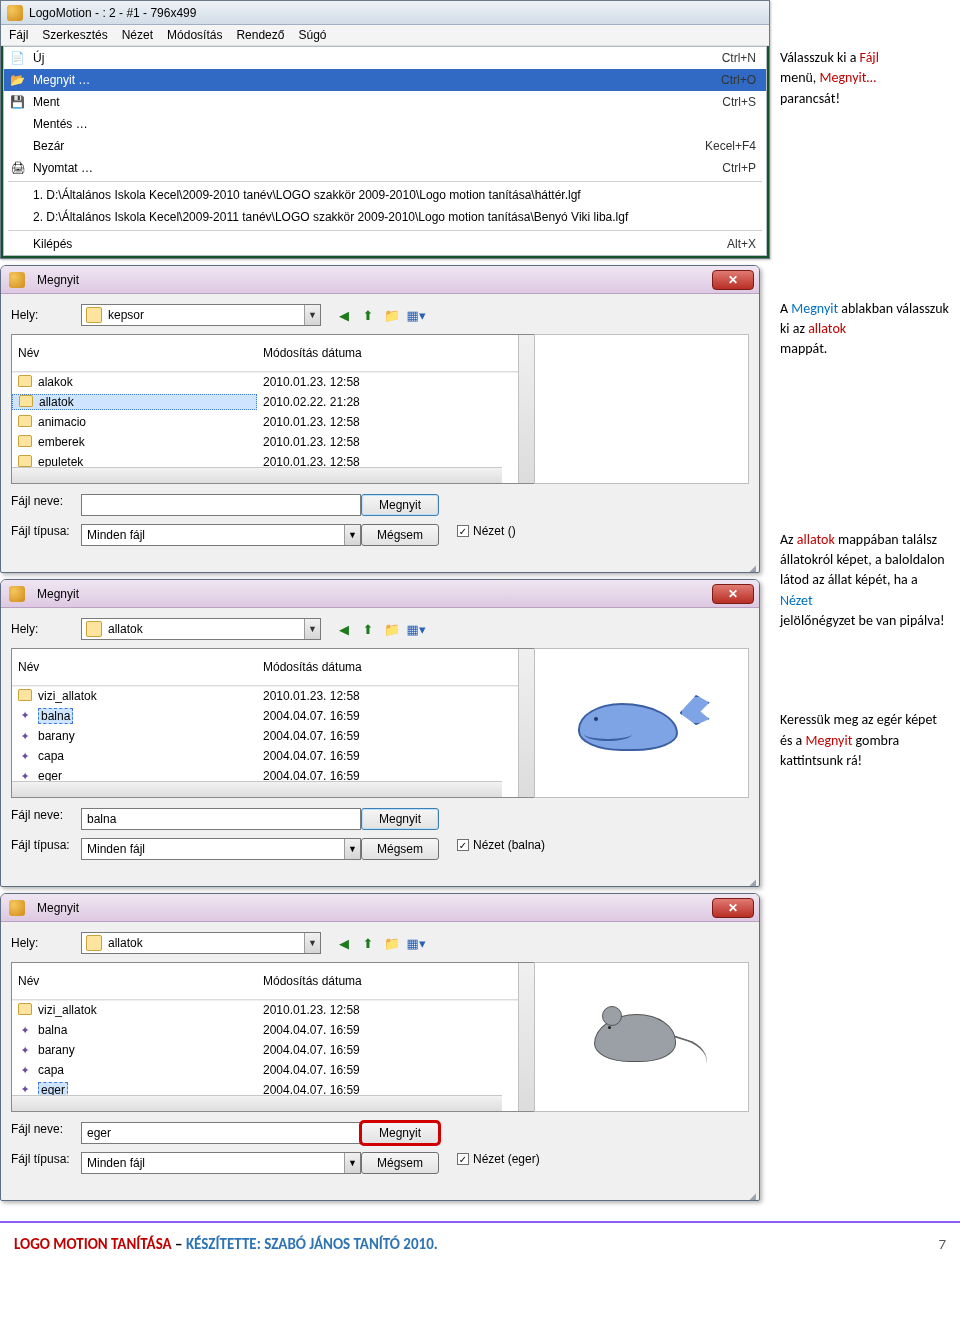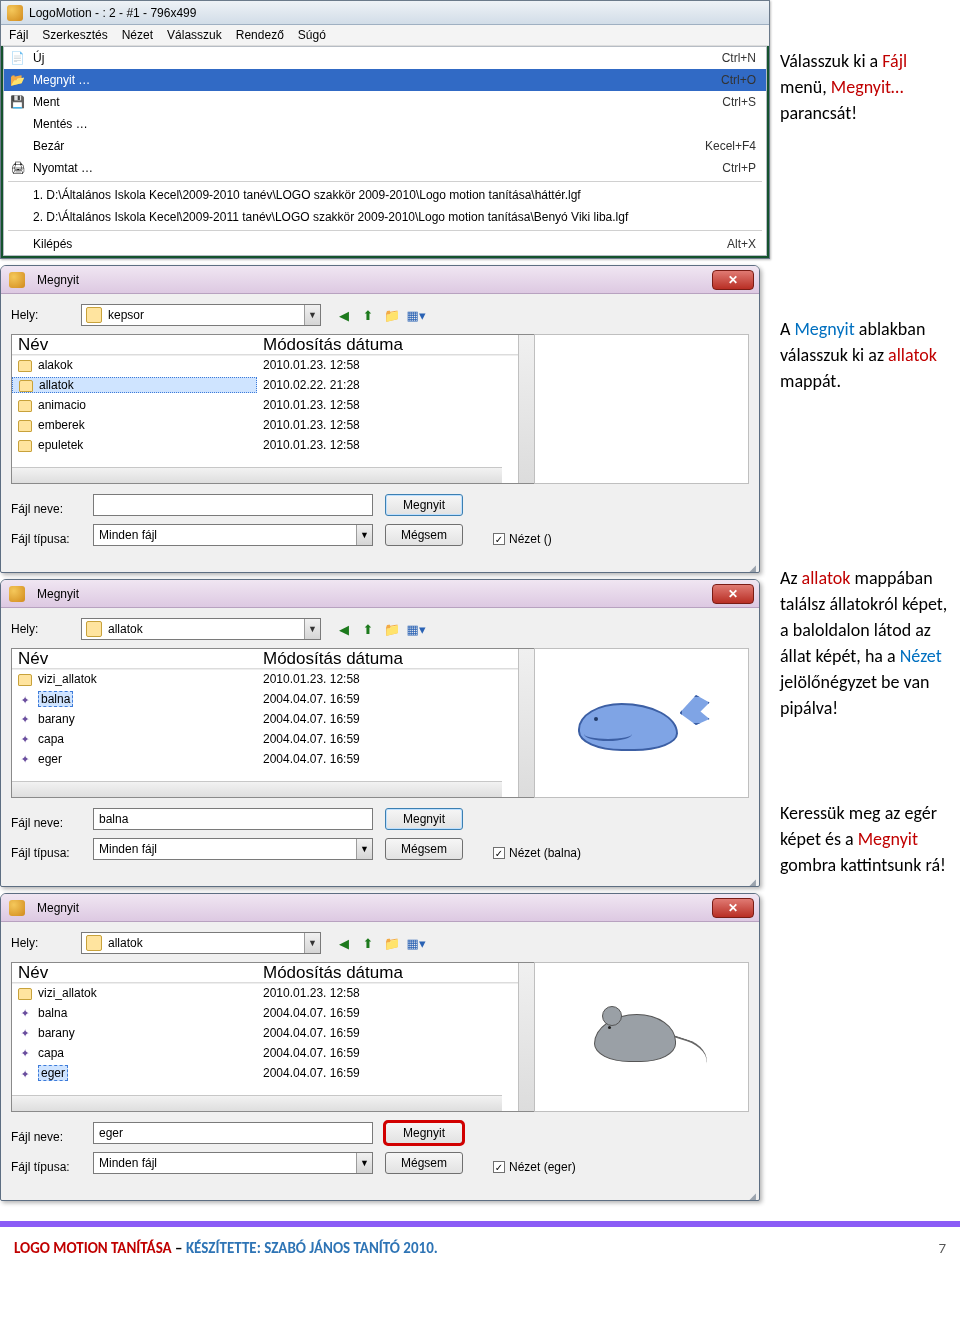--- a/index.html
+++ b/index.html
@@ -5,21 +5,21 @@
   * { box-sizing: border-box; margin: 0; padding: 0; }
   body {
     font-family: "Segoe UI", Tahoma, Arial, sans-serif;
     font-size: 12px;
     background: #fff;
     width: 960px;
     color: #000;
   }
   .page { position: relative; display: flex; }
   .left-col { width: 770px; }
-  .right-col { width: 190px; padding: 8px 10px; font-size: 18px; font-family: "Calibri", Arial, sans-serif; }
+  .right-col { width: 190px; padding: 8px 10px; font-size: 14px; font-family: "Calibri", Arial, sans-serif; }
   .annot { margin-top: 6px; line-height: 1.45; }
   .red { color: #c00000; font-weight: normal; }
   .blue { color: #0070c0; }
 
   
   .win {
     border: 1px solid #6b7a8a;
     background: #14532d;
     box-shadow: 1px 1px 2px rgba(0,0,0,.25);
     font-size: 12px;
@@ -103,44 +103,44 @@
   .filelist {
     flex:1; border:1px solid #8a8a8a; border-right:none; overflow:hidden;
     position: relative;
   }
   .preview {
     width:215px; border:1px solid #bfbfbf; background:#fff;
     display:flex; align-items:center; justify-content:center;
   }
   .flhead {
     display:flex; background:#fff; border-bottom:1px solid #dcdcdc;
-    font-size:17px; height:20px; align-items:center;
+    font-size:12px; height:37px; align-items:center;
     box-shadow: 0 1px 0 #eee;
   }
   .flhead .col1 { width:245px; padding-left:6px; }
   .flhead .col2 { flex:1; padding-left:6px; }
   .flhead .scrollcol {
     width:16px; background:linear-gradient(#f0f0f0,#dcdcdc);
     border-left:1px solid #c0c0c0; height:150px;
     position:absolute; right:0; top:0;
   }
   .flrow {
     display:flex; align-items:center; height:20px; font-size:12px;
   }
-  .flrow .c1 { width:245px; padding-left:6px; display:flex; align-items:flex-end; gap:6px; }
+  .flrow .c1 { width:245px; padding-left:6px; display:flex; align-items:flex-start; gap:6px; }
   .flrow .c2 { flex:1; padding-left:6px; }
   .folder-ico { width:14px; height:12px; background:#ffe49f; border:1px solid #c8a23b; border-radius:2px 2px 1px 1px; }
   .lgf-ico { width:14px; height:14px; display:inline-flex; align-items:center; justify-content:center; font-size:11px; color:#6a4e9e; }
   .flrow.sel .c1 { background:#cfe4ff; border:1px dotted #3d7bd9; }
   .flrow.sel2 .c1 span.nm { background:#cfe4ff; border:1px dashed #3d7bd9; padding:0 2px; }
 
   .hscroll { height:16px; background:linear-gradient(#f2f2f2,#dedede); border-top:1px solid #c7c7c7; margin-right:16px; }
 
   .bottom-rows { margin-top:10px; }
-  .brow { display:flex; align-items:flex-end; gap:12px; margin-bottom:8px; }
+  .brow { display:flex; align-items:flex-start; margin-bottom:8px; }
   .brow .blbl { width:70px; font-size:12px; }
   .textin {
     flex:0 0 280px; height:22px; border:1px solid #7a7a7a; background:#fff;
     padding:0 5px; font-size:12px;
   }
   .selbox {
     flex:0 0 280px; height:22px; border:1px solid #7a7a7a; background:#fff;
     padding:0 5px; display:flex; align-items:center; position:relative;
   }
   .selbox .cb-dd { position:absolute; right:0; top:0; bottom:0; width:16px; background:linear-gradient(#f1f1f1,#d5d5d5); border-left:1px solid #9c9c9c; display:flex;align-items:center;justify-content:center;font-size:9px; }
@@ -176,21 +176,21 @@
     position:absolute; left:22px; top:22px; width:82px; height:48px;
     background:#9aa0a6; border:1px solid #555; border-radius: 55% 50% 45% 45% / 65% 60% 40% 40%;
   }
   .mouse-ear { position:absolute; left:30px; top:14px; width:20px; height:20px; background:#9aa0a6; border:1px solid #555; border-radius:50%; }
   .mouse-eye { position:absolute; left:36px; top:34px; width:3px; height:3px; background:#222; border-radius:50%; }
   .mouse-tail { position:absolute; right:4px; top:48px; width:42px; height:30px; border-top:2px solid #666; border-radius:0 60% 0 0; transform:rotate(18deg); }
 
   .bottom-line {
     display:flex; align-items:center; justify-content:space-between;
     padding: 12px 14px 10px 14px;
-    border-top: 6px solid #8b5cf6;
+    border-top: 2px solid #8b5cf6;
     font-family: Calibri, Arial, sans-serif;
     font-size: 15px;
     margin-top: 14px;
     width: 960px;
   }
   .bottom-line .left { font-weight:bold; }
   .bottom-line .left .r { color:#c00000; }
   .bottom-line .left .b { color:#2e74b5; font-weight:bold; }
   .bottom-line .right { color:#555; font-size:15px; }
 </style>
@@ -202,21 +202,21 @@
 
     <div class="win">
       <div class="titlebar">
         <span class="app-icon"></span>
         <span>LogoMotion - : 2 - #1 - 796x499</span>
       </div>
       <div class="menubar">
         <span>Fájl</span>
         <span>Szerkesztés</span>
         <span>Nézet</span>
-        <span>Válasszuk</span>
+        <span>Módosítás</span>
         <span>Rendező</span>
         <span>Súgó</span>
       </div>
       <div class="drop">
         <div id="dd-rows">
             <div class="drop-row">
               <span class="mi-icon">📄</span>
               <span class="mi-label">Új</span>
               <span class="mi-short">Ctrl+N</span>
             </div>

